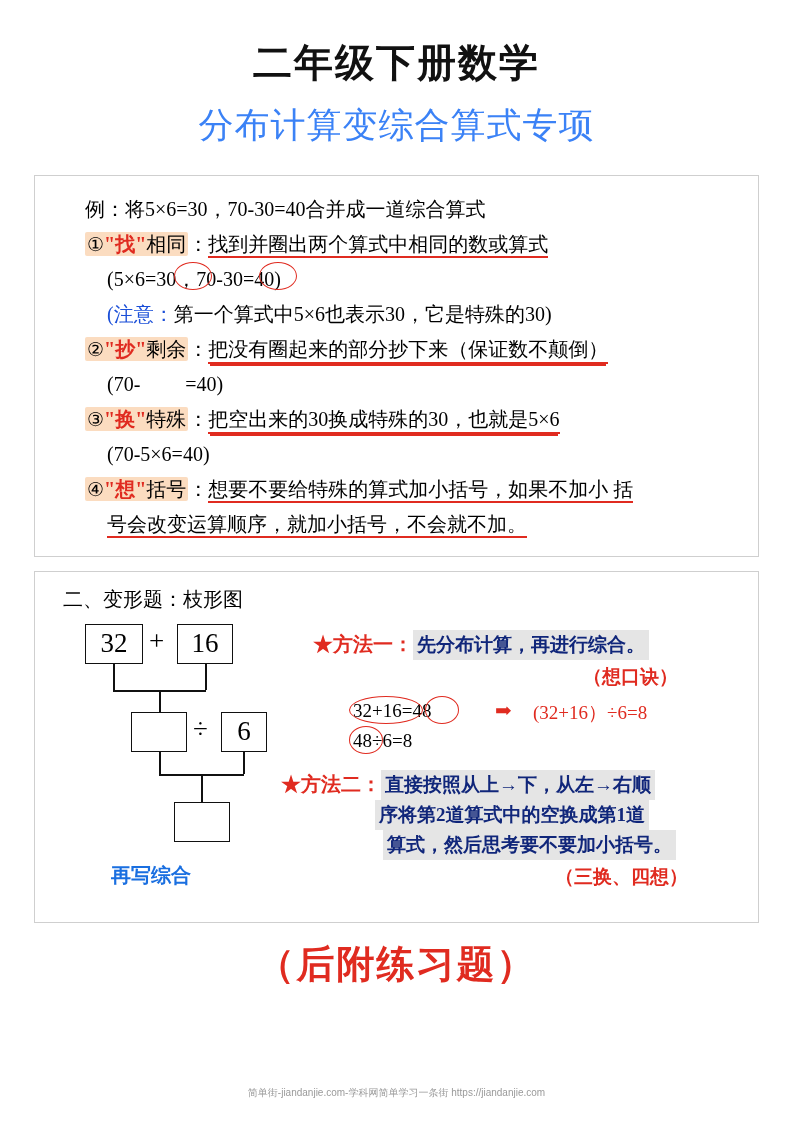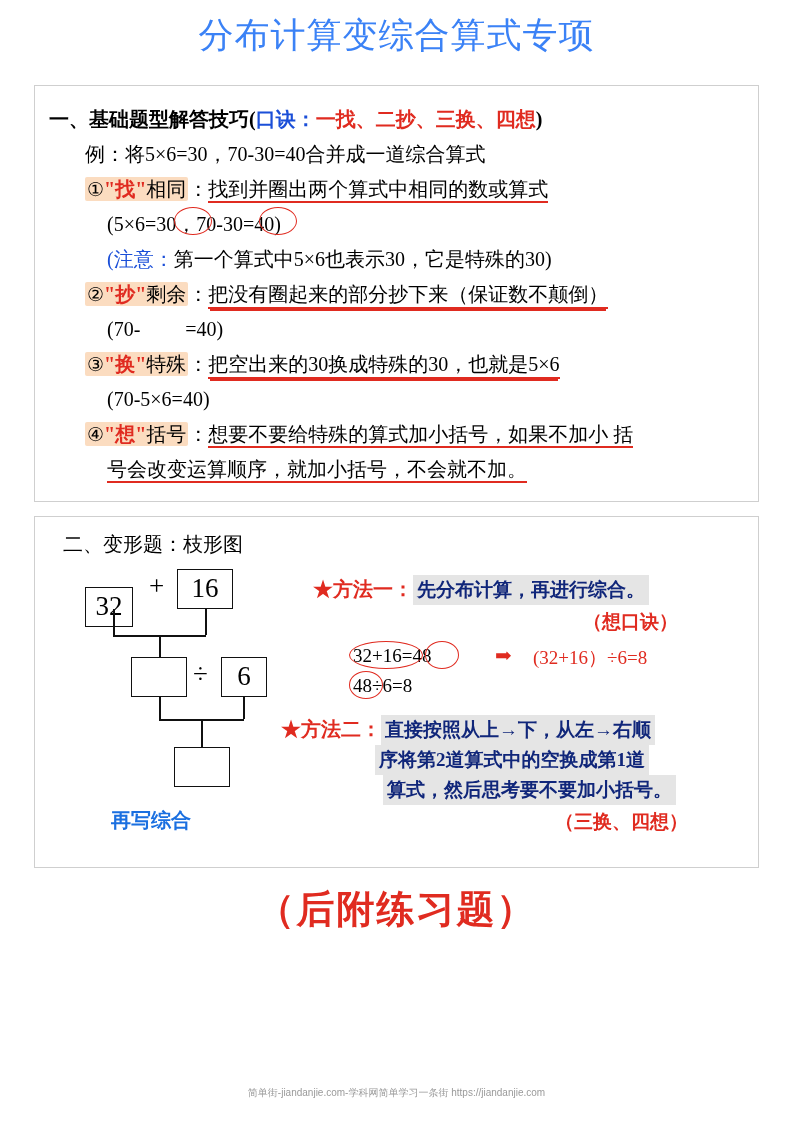--- a/index.html
+++ b/index.html
@@ -150,27 +150,25 @@
     color:#9a9a9a;
     font-size:10px;
     font-family:"Liberation Sans","DejaVu Sans",sans-serif;
   }
 </style>
 </head>
 <body>
 
 <div class="page">
 
+  <div class="title-main">二年级下册数学</div>
   <div class="title-sub">分布计算变综合算式专项</div>
 
   <div class="section-box">
 
-    <div class="line" style="font-weight:bold;">
-      <span>一、基础题型解答技巧(</span><span class="blue">口诀：</span><span class="red">一找、二抄、三换、四想</span><span>)</span>
-    </div>
 
     <div class="line ind1">例：将5×6=30，70-30=40合并成一道综合算式</div>
 
     <div class="line ind1">
       <span class="hl-orange"><span class="circ">①</span><span class="red bold">"找"</span><span>相同</span></span><span>：</span><span class="u-red">找到并圈出两个算式中相同的数或算式</span>
     </div>
     <div class="line ind2">
       <span class="wrap-rel">
         <span>(5×6=30，70-30=40)</span>
         <span class="ell" style="left:67px;top:-2px;width:36px;height:26px;"></span>
@@ -198,21 +196,21 @@
     <div class="line ind2">
       <span class="u-red">号会改变运算顺序，就加小括号，不会就不加。</span>
     </div>
   </div>
 
   <div class="sec2">
 
     <div class="sec2-title">二、变形题：枝形图</div>
 
     <div class="tree">
-      <div class="cell" style="left:0px;top:18px;width:48px;">32</div>
+      <div class="cell" style="left:0px;top:0px;width:58px;">32</div>
       <div class="plus" style="left:64px;top:2px;">+</div>
       <div class="cell" style="left:92px;top:0px;width:56px;">16</div>
 
       <div class="seg" style="left:28px;top:40px;width:1.6px;height:26px;"></div>
       <div class="seg" style="left:120px;top:40px;width:1.6px;height:26px;"></div>
       <div class="seg" style="left:28px;top:66px;width:93px;height:1.6px;"></div>
       <div class="seg" style="left:74px;top:66px;width:1.6px;height:22px;"></div>
 
       <div class="cell" style="left:46px;top:88px;width:56px;"></div>
       <div class="divs" style="left:108px;top:90px;">÷</div>

